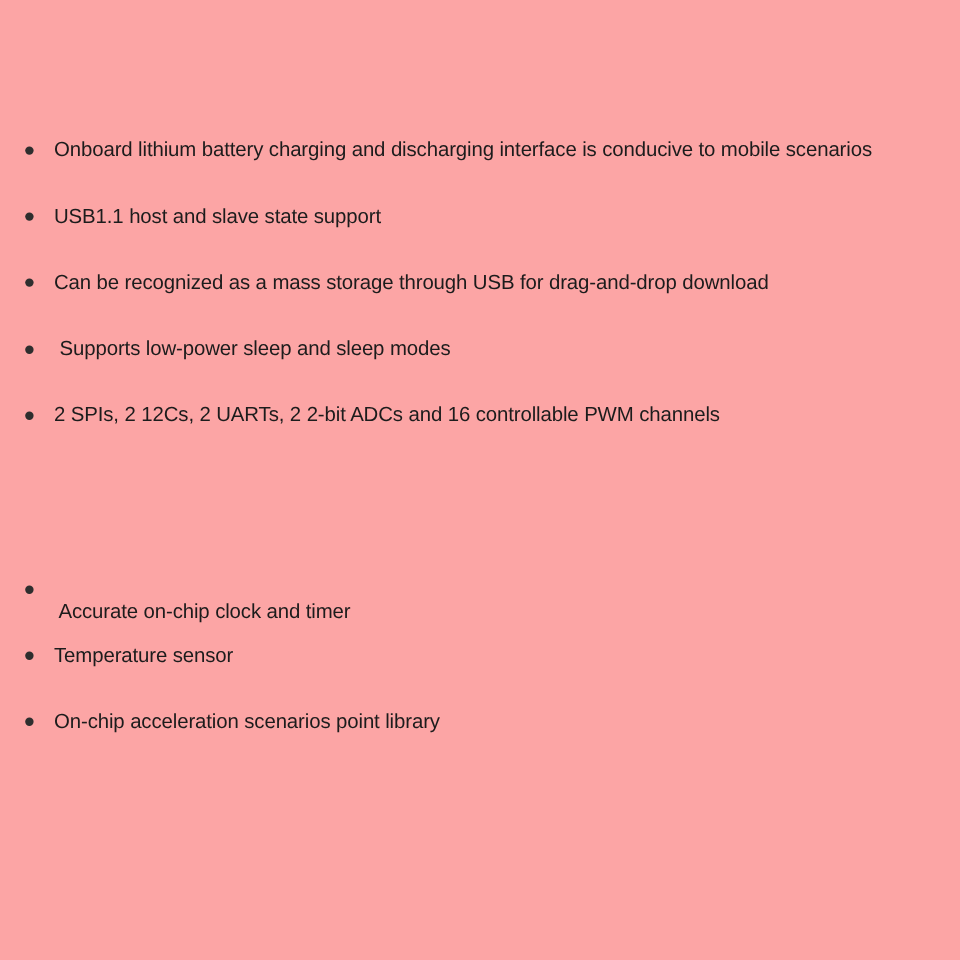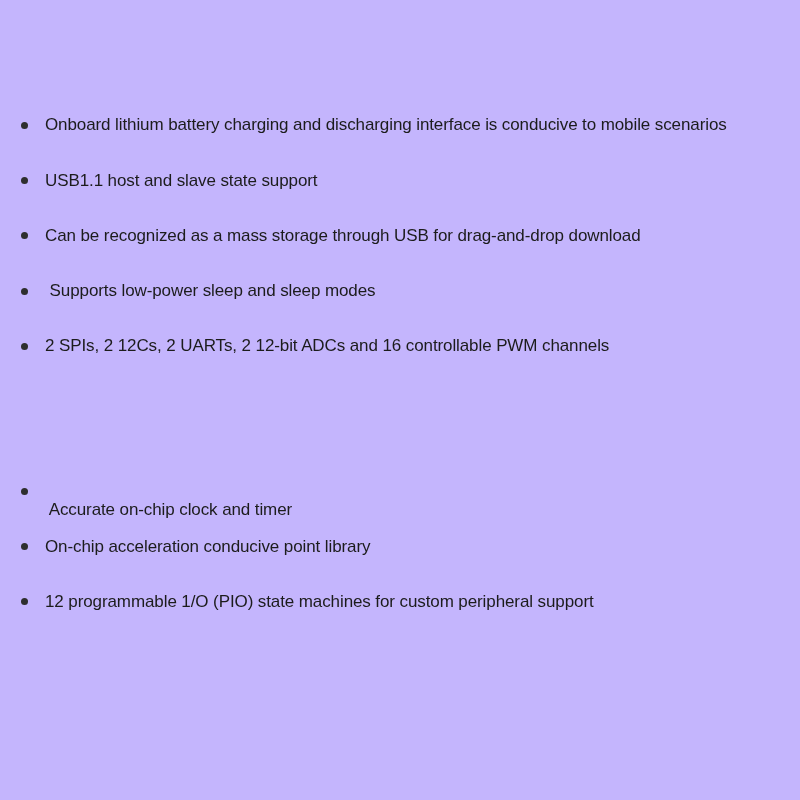--- a/index.html
+++ b/index.html
@@ -4,21 +4,21 @@
 <style>
   html, body {
     margin: 0;
     padding: 0;
     background: #ffffff;
   }
   .page {
     position: relative;
     width: 800px;
     height: 800px;
-    background: #c4b5fd;
+    background: #fca5a5;
     overflow: hidden;
     font-family: "Liberation Sans", sans-serif;
   }
   .feature-list {
     list-style: none;
     margin: 0;
     padding: 0;
     position: absolute;
     left: 0;
     right: 0;
@@ -63,30 +63,30 @@
       <li class="feature-item">
         <span class="bullet" style="background: rgb(46, 46, 46);"></span>
         <span class="feature-text" style="color: rgb(28, 28, 28);">Can be recognized as a mass storage through USB for drag-and-drop download</span>
       </li>
       <li class="feature-item">
         <span class="bullet" style="background: rgb(46, 46, 46);"></span>
         <span class="feature-text" style="color: rgb(28, 28, 28);"> Supports low-power sleep and sleep modes</span>
       </li>
       <li class="feature-item">
         <span class="bullet" style="background: rgb(46, 46, 46);"></span>
-        <span class="feature-text" style="color: rgb(28, 28, 28);">2 SPIs, 2 12Cs, 2 UARTs, 2 12-bit ADCs and 16 controllable PWM channels</span>
+        <span class="feature-text" style="color: rgb(28, 28, 28);">2 SPIs, 2 12Cs, 2 UARTs, 2 2-bit ADCs and 16 controllable PWM channels</span>
       </li>
     </ul>
   <ul class="feature-list group2">
       <li class="feature-item">
         <span class="bullet" style="background: rgb(46, 46, 46);"></span>
         <span class="feature-text" style="color: rgb(28, 28, 28); margin-top: 37px;"> Accurate on-chip clock and timer</span>
       </li>
       <li class="feature-item">
         <span class="bullet" style="background: rgb(46, 46, 46);"></span>
-        <span class="feature-text" style="color: rgb(28, 28, 28);">On-chip acceleration conducive point library</span>
+        <span class="feature-text" style="color: rgb(28, 28, 28);">Temperature sensor</span>
       </li>
       <li class="feature-item">
         <span class="bullet" style="background: rgb(46, 46, 46);"></span>
-        <span class="feature-text" style="color: rgb(28, 28, 28);">12 programmable 1/O (PIO) state machines for custom peripheral support</span>
+        <span class="feature-text" style="color: rgb(28, 28, 28);">On-chip acceleration scenarios point library</span>
       </li>
     </ul>
 </div>
 
 </body></html>

